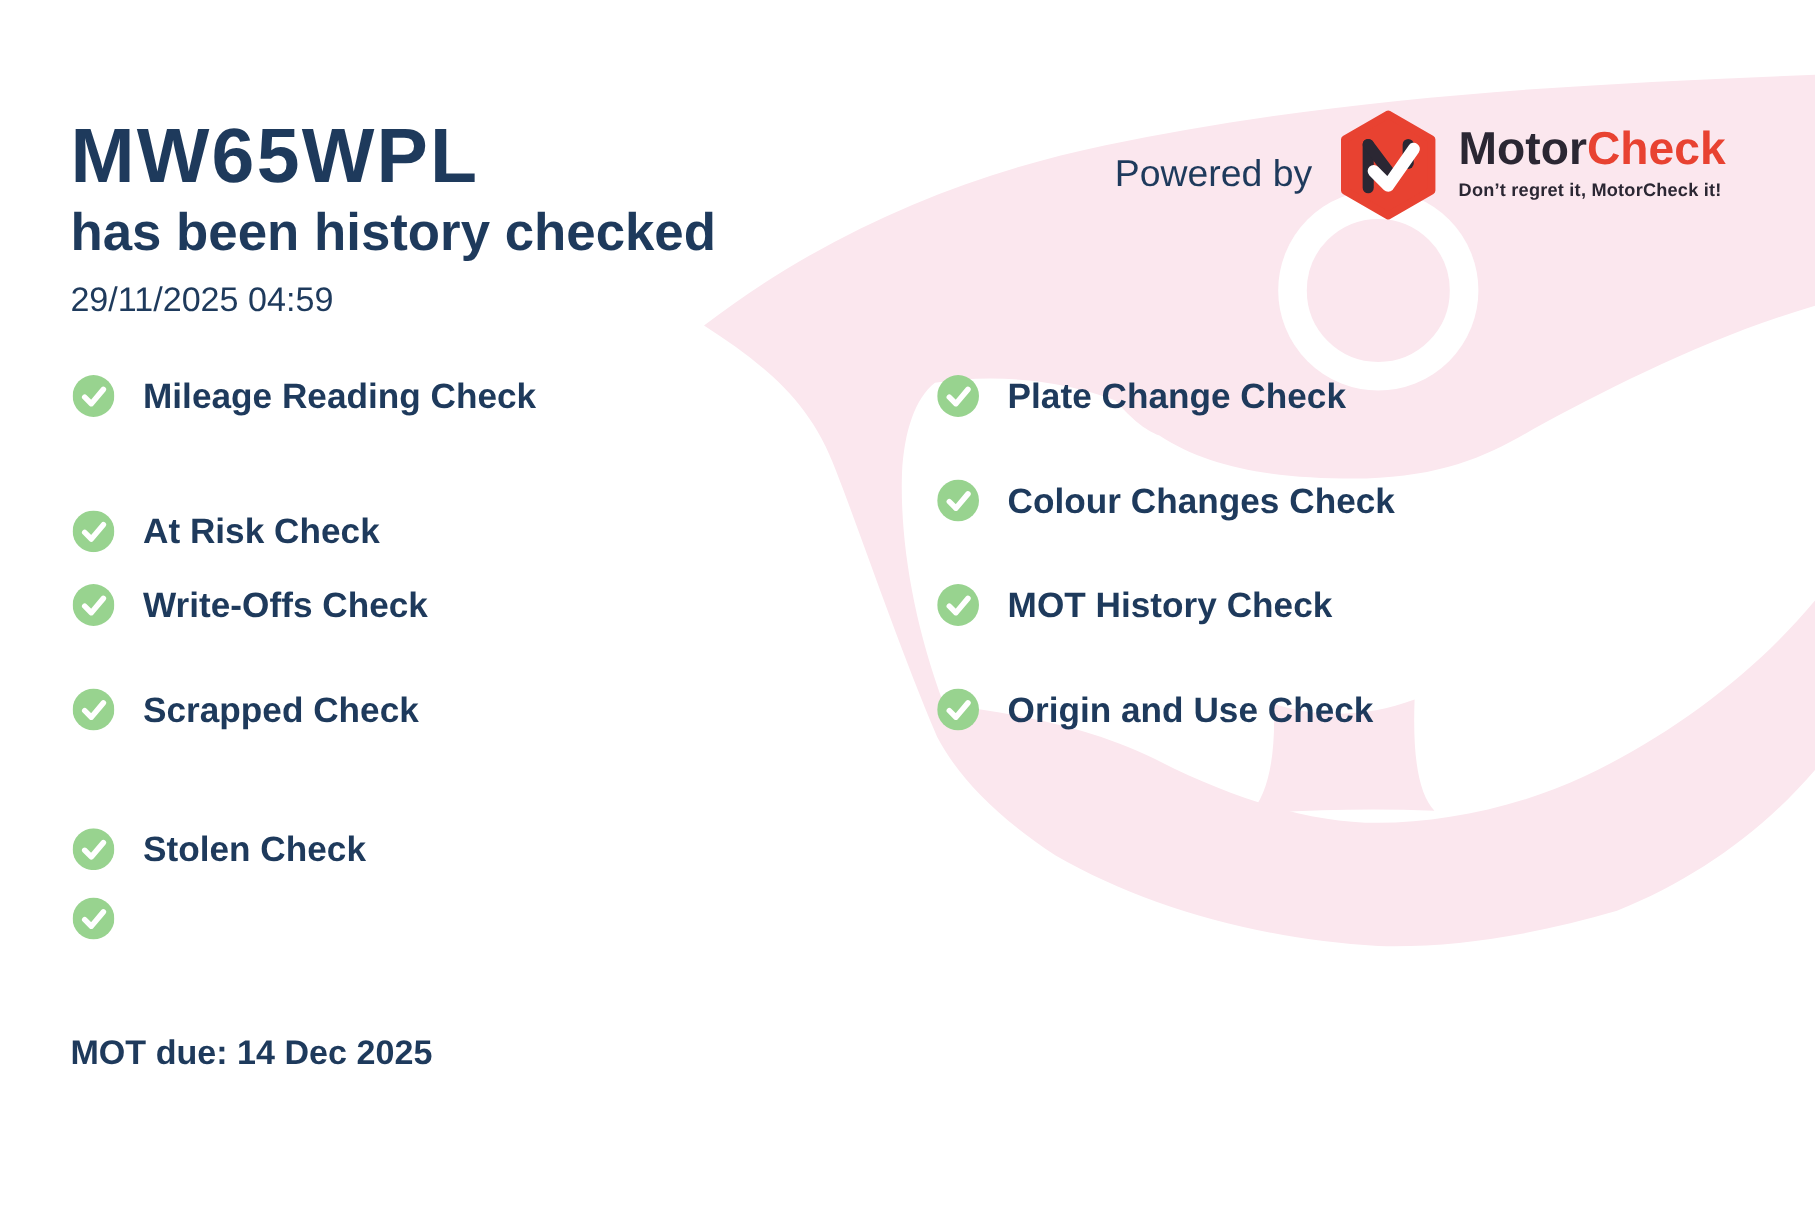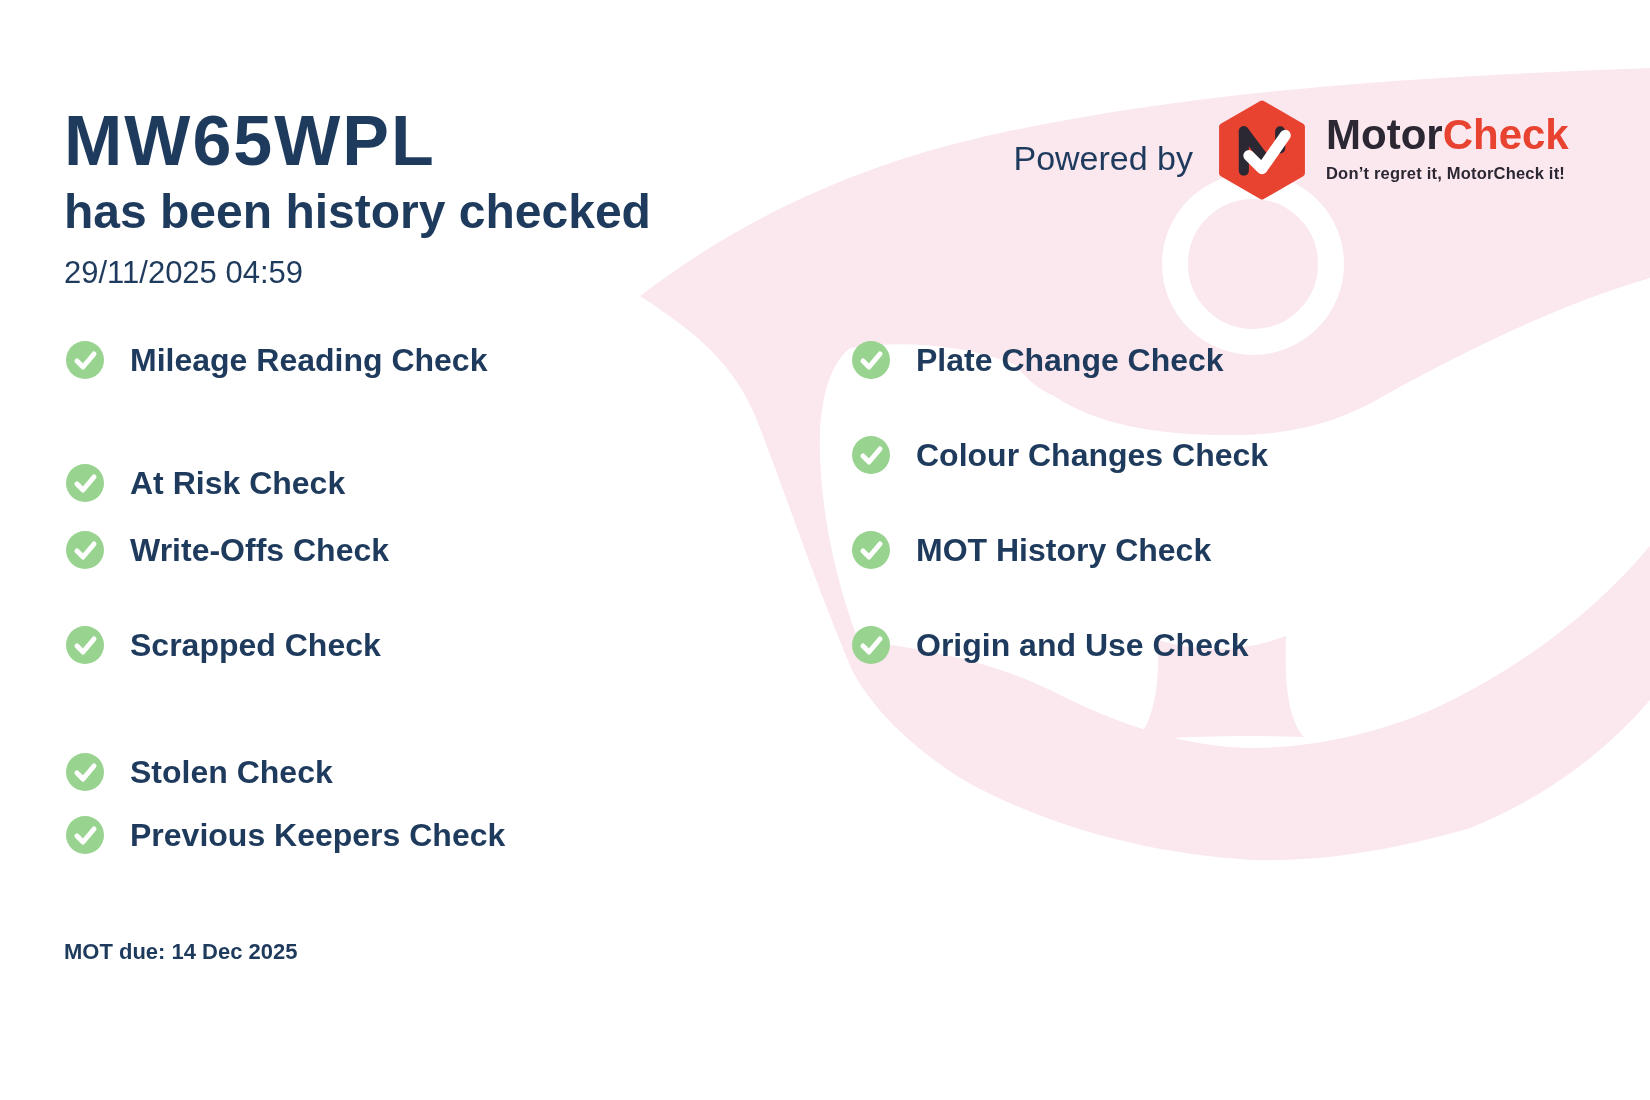--- a/index.html
+++ b/index.html
@@ -45,21 +45,21 @@
   .check-row .icon{width:38px;height:38px;flex:0 0 38px;}
   .check-row .label{
     font-size:32px;font-weight:700;color:#1e3a5c;line-height:50px;
     white-space:nowrap;
   }
   .col-left .icon{margin-right:26px;}
   .col-right .icon{margin-right:26px;}
 
   .mot-due{
     position:absolute;left:64px;top:940px;
-    font-size:22px;font-weight:700;color:#1e3a5c;line-height:1.1;
+    font-size:31px;font-weight:700;color:#1e3a5c;line-height:1.1;
   }
 </style>
 </head>
 <body>
 
 <div class="card">
 
   <svg class="bg" viewBox="0 0 1650 1100" preserveAspectRatio="none" aria-hidden="true">
 
     <path fill="#fbe7ee" d="
@@ -167,21 +167,20 @@
       </span>
       <span class="label">Stolen Check</span>
     </div>
     <div class="check-row col-left" style="left:66px;top:810px;">
       <span class="icon">
         <svg viewBox="0 0 38 38" width="38" height="38">
             <circle cx="19" cy="19" r="19" fill="#98d38f"></circle>
             <path d="M11 20 L17 26 L28 13" fill="none" stroke="#fff" stroke-width="5" stroke-linecap="round" stroke-linejoin="round"></path>
           </svg>
       </span>
-      <span class="label">Previous Keepers Check</span>
     </div>
 
     <div class="check-row col-right" style="left:852px;top:335px;">
       <span class="icon">
         <svg viewBox="0 0 38 38" width="38" height="38">
             <circle cx="19" cy="19" r="19" fill="#98d38f"></circle>
             <path d="M11 20 L17 26 L28 13" fill="none" stroke="#fff" stroke-width="5" stroke-linecap="round" stroke-linejoin="round"></path>
           </svg>
       </span>
       <span class="label">Plate Change Check</span>

